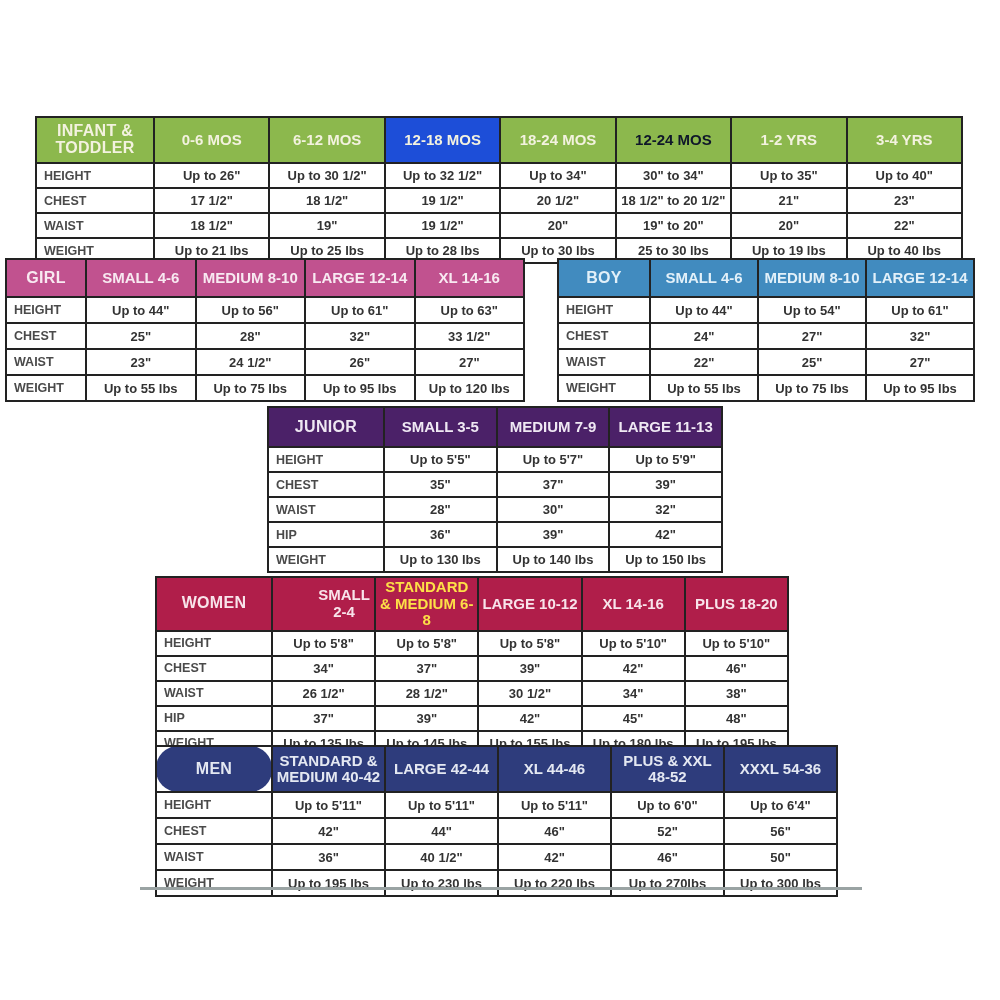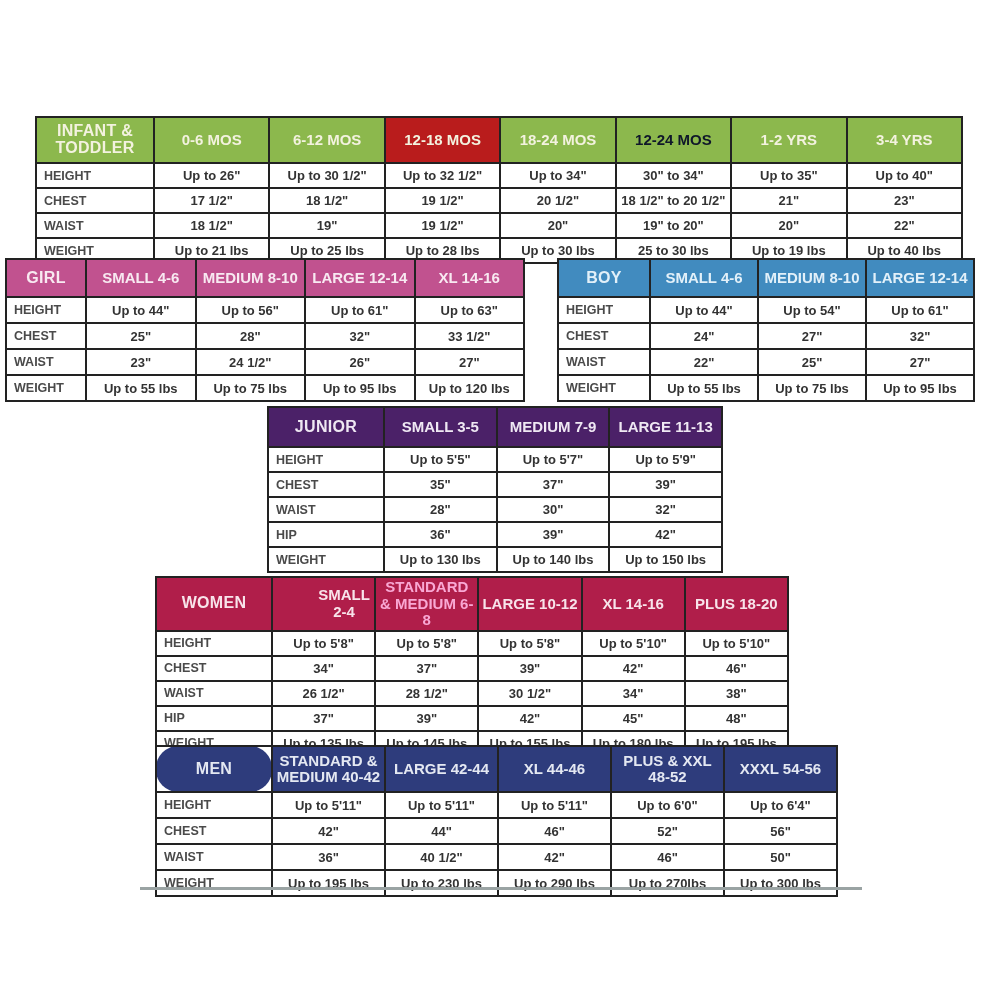--- a/index.html
+++ b/index.html
@@ -88,21 +88,21 @@
 </head>
 <body>
 
 <div class="canvas">
   <table class="size-table" id="table-0">
       <thead>
         <tr>
           <th class="group label-col" style="background: rgb(140, 184, 77); color: rgb(243, 242, 223);">INFANT &amp; TODDLER</th>
           <th class="col" style="background: rgb(140, 184, 77); color: rgb(243, 242, 223);">0-6 MOS</th>
           <th class="col" style="background: rgb(140, 184, 77); color: rgb(243, 242, 223);">6-12 MOS</th>
-          <th class="col" style="background: #b91c1c; color: rgb(243, 242, 223); margin-left: 24px;">12-18 MOS</th>
+          <th class="col" style="background: #1d4ed8; color: rgb(243, 242, 223); margin-left: 24px;">12-18 MOS</th>
           <th class="col" style="background: rgb(140, 184, 77); color: rgb(243, 242, 223);">18-24 MOS</th>
           <th class="col" style="background: rgb(140, 184, 77); color: #0f172a;">12-24 MOS</th>
           <th class="col" style="background: rgb(140, 184, 77); color: rgb(243, 242, 223);">1-2 YRS</th>
           <th class="col" style="background: rgb(140, 184, 77); color: rgb(243, 242, 223);">3-4 YRS</th>
         </tr>
       </thead>
       <tbody>
         <tr>
           <td class="label label-col">HEIGHT</td>
           <td class="val">Up to 26"</td>
@@ -262,21 +262,21 @@
           <td class="val">Up to 140 lbs</td>
           <td class="val">Up to 150 lbs</td>
         </tr>
       </tbody>
     </table>
   <table class="size-table" id="table-4">
       <thead>
         <tr>
           <th class="group label-col" style="background: rgb(176, 30, 74); color: rgb(248, 227, 234);">WOMEN</th>
           <th class="col" style="background: rgb(176, 30, 74); color: rgb(248, 227, 234); padding-left: 44px;">SMALL 2-4</th>
-          <th class="col" style="background: rgb(176, 30, 74); color: #f9a8d4;">STANDARD &amp; MEDIUM 6-8</th>
+          <th class="col" style="background: rgb(176, 30, 74); color: #fde047;">STANDARD &amp; MEDIUM 6-8</th>
           <th class="col" style="background: rgb(176, 30, 74); color: rgb(248, 227, 234);">LARGE 10-12</th>
           <th class="col" style="background: rgb(176, 30, 74); color: rgb(248, 227, 234);">XL 14-16</th>
           <th class="col" style="background: rgb(176, 30, 74); color: rgb(248, 227, 234);">PLUS 18-20</th>
         </tr>
       </thead>
       <tbody>
         <tr>
           <td class="label label-col">HEIGHT</td>
           <td class="val">Up to 5'8"</td>
           <td class="val">Up to 5'8"</td>
@@ -319,21 +319,21 @@
       </tbody>
     </table>
   <table class="size-table" id="table-5">
       <thead>
         <tr>
           <th class="group label-col" style="background: rgb(46, 60, 124); color: rgb(228, 232, 242); border-radius: 22px;">MEN</th>
           <th class="col" style="background: rgb(46, 60, 124); color: rgb(228, 232, 242);">STANDARD &amp; MEDIUM 40-42</th>
           <th class="col" style="background: rgb(46, 60, 124); color: rgb(228, 232, 242);">LARGE 42-44</th>
           <th class="col" style="background: rgb(46, 60, 124); color: rgb(228, 232, 242);">XL 44-46</th>
           <th class="col" style="background: rgb(46, 60, 124); color: rgb(228, 232, 242);">PLUS &amp; XXL 48-52</th>
-          <th class="col" style="background: rgb(46, 60, 124); color: rgb(228, 232, 242);">XXXL 54-56</th>
+          <th class="col" style="background: rgb(46, 60, 124); color: rgb(228, 232, 242);">XXXL 54-36</th>
         </tr>
       </thead>
       <tbody>
         <tr>
           <td class="label label-col">HEIGHT</td>
           <td class="val">Up to 5'11"</td>
           <td class="val">Up to 5'11"</td>
           <td class="val">Up to 5'11"</td>
           <td class="val">Up to 6'0"</td>
           <td class="val">Up to 6'4"</td>
@@ -351,20 +351,20 @@
           <td class="val">36"</td>
           <td class="val">40 1/2"</td>
           <td class="val">42"</td>
           <td class="val">46"</td>
           <td class="val">50"</td>
         </tr>
         <tr>
           <td class="label label-col">WEIGHT</td>
           <td class="val">Up to 195 lbs</td>
           <td class="val">Up to 230 lbs</td>
-          <td class="val">Up to 290 lbs</td>
+          <td class="val">Up to 220 lbs</td>
           <td class="val">Up to 270lbs</td>
           <td class="val">Up to 300 lbs</td>
         </tr>
       </tbody>
     </table>
   <div class="bottom-shadow"></div>
 </div>
 
 </body></html>

